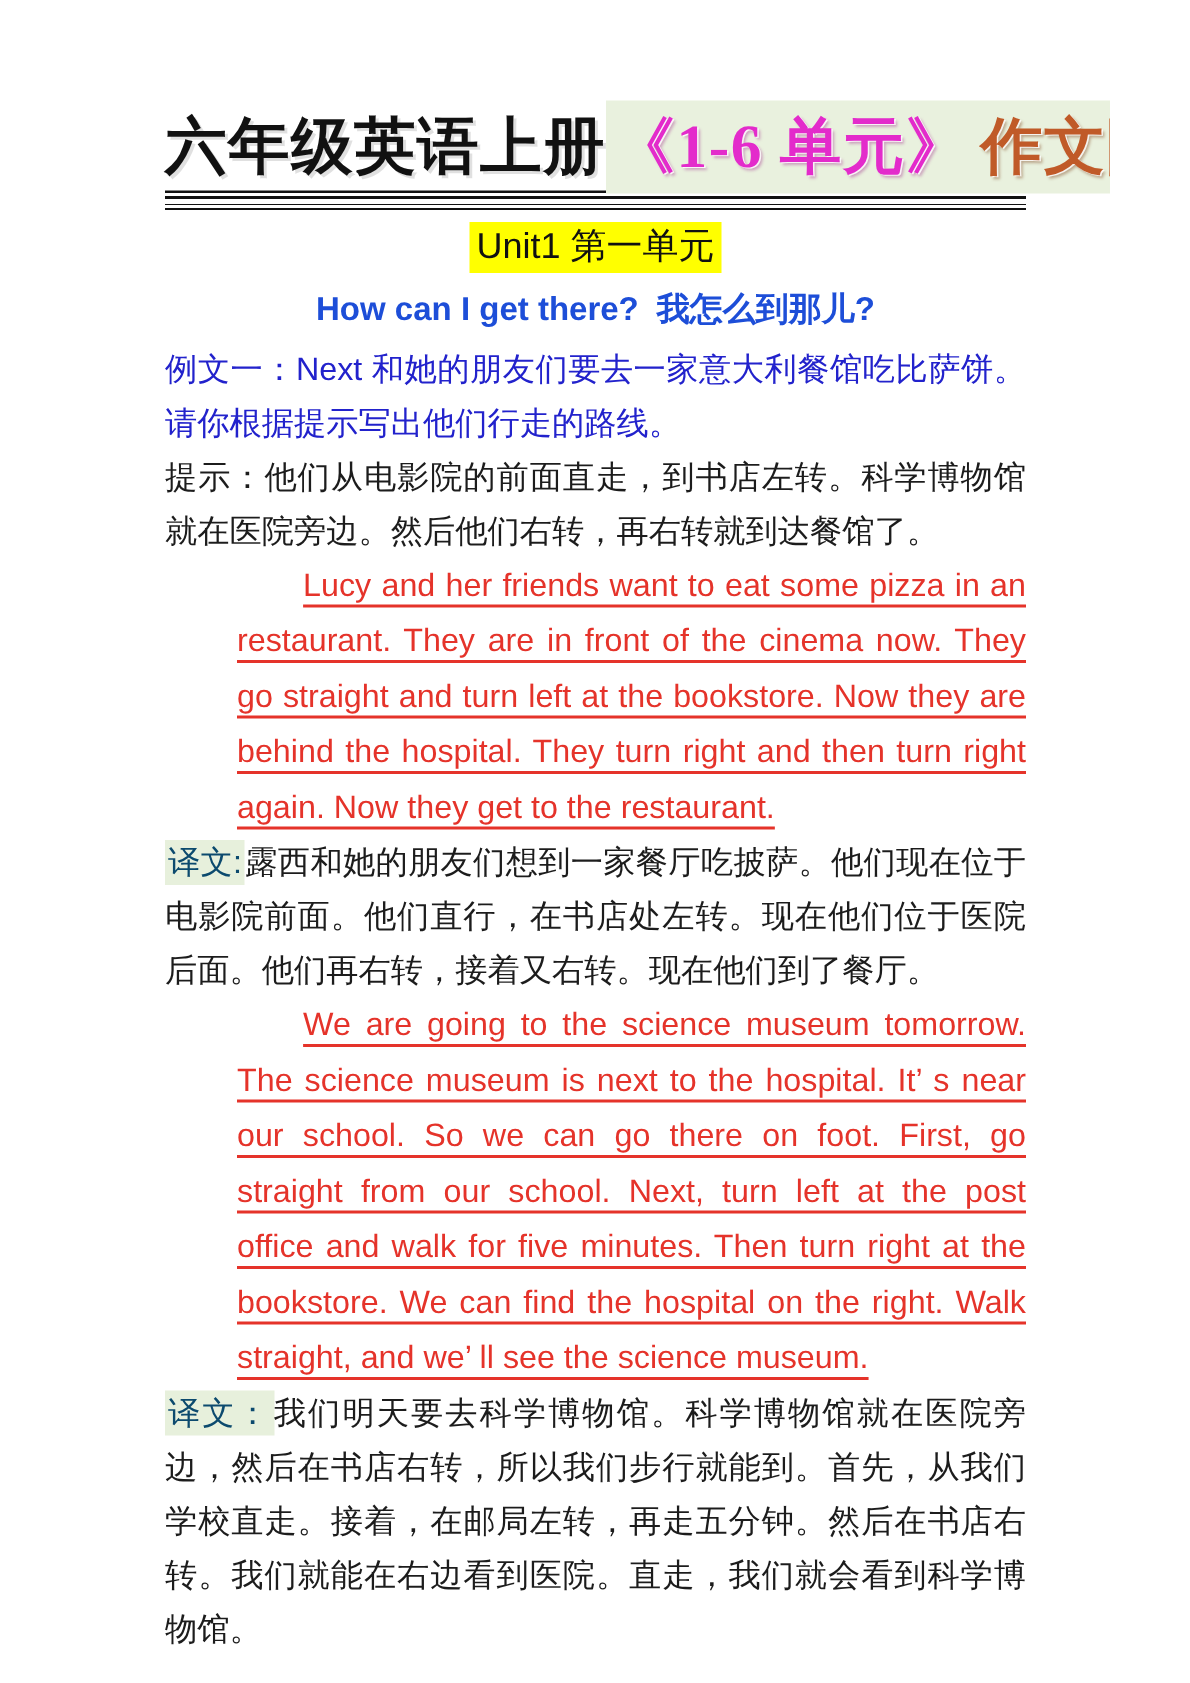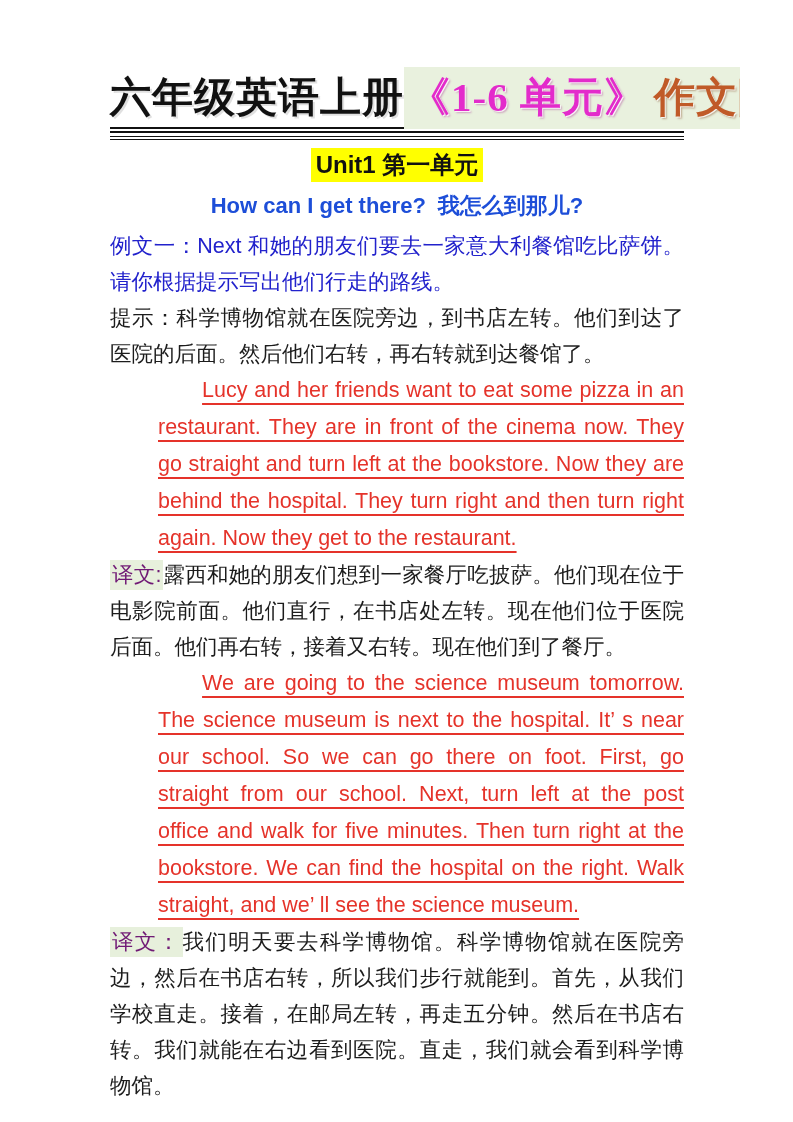--- a/index.html
+++ b/index.html
@@ -48,21 +48,21 @@
     margin-top: 3px;
     height: 13px;
     background: linear-gradient(
       #111 0 2px, transparent 2px 4px,
       #111 4px 6px, transparent 6px 9px,
       #111 9px 10px, transparent 10px 12px,
       #111 12px 13px);
   }
 
   
-  .unit-line { text-align: center; margin-top: 8px; font-weight: bold; }
+  .unit-line { text-align: center; margin-top: 8px; }
   .unit-badge {
     display: inline-block;
     background: #ffff00;
     color: #111111;
     font-size: 24px;
     line-height: 32px;
     padding: 1px 5px;
   }
 
   
@@ -89,21 +89,21 @@
     line-height: 37px;
     text-indent: 2.05em;
     text-decoration: underline;
     text-decoration-color: #e5332a;
     text-decoration-thickness: 1.5px;
     text-underline-offset: 6px;
     margin-left: 48px;
   }
   .trans { color: #1c1c1c; }
   .trans-label {
-    color: #701a75;
+    color: #0c4a6e;
     background: #e7f0dc;
     padding: 3px 2px;
   }
   .example2-heading { margin-top: 18px; color: #2222cc; }
 </style>
 </head>
 <body>
 
 <div class="page">
 
@@ -116,21 +116,21 @@
   <div class="unit-line">
     <span class="unit-badge">Unit1 第一单元</span>
   </div>
 
   <div class="lesson-heading">
     <span>How can I get there?</span><span class="lesson-zh">我怎么到那儿?</span>
   </div>
 
   <p class="para para-blue">例文一：Next 和她的朋友们要去一家意大利餐馆吃比萨饼。请你根据提示写出他们行走的路线。</p>
 
-  <p class="para para-black">提示：科学博物馆就在医院旁边，到书店左转。他们到达了医院的后面。然后他们右转，再右转就到达餐馆了。</p>
+  <p class="para para-black">提示：他们从电影院的前面直走，到书店左转。科学博物馆就在医院旁边。然后他们右转，再右转就到达餐馆了。</p>
 
   <p class="para essay">Lucy and her friends want to eat some pizza in an restaurant. They are in front of the cinema now. They go straight and turn left at the bookstore. Now they are behind the hospital. They turn right and then turn right again. Now they get to the restaurant.</p>
 
   <p class="para trans">
     <span class="trans-label">译文:</span><span>露西和她的朋友们想到一家餐厅吃披萨。他们现在位于电影院前面。他们直行，在书店处左转。现在他们位于医院后面。他们再右转，接着又右转。现在他们到了餐厅。</span>
   </p>
 
 
   <p class="para essay">We are going to the science museum tomorrow. The science museum is next to the hospital. It’ s near our school. So we can go there on foot. First, go straight from our school. Next, turn left at the post office and walk for five minutes. Then turn right at the bookstore. We can find the hospital on the right. Walk straight, and we’ ll see the science museum.</p>
 

